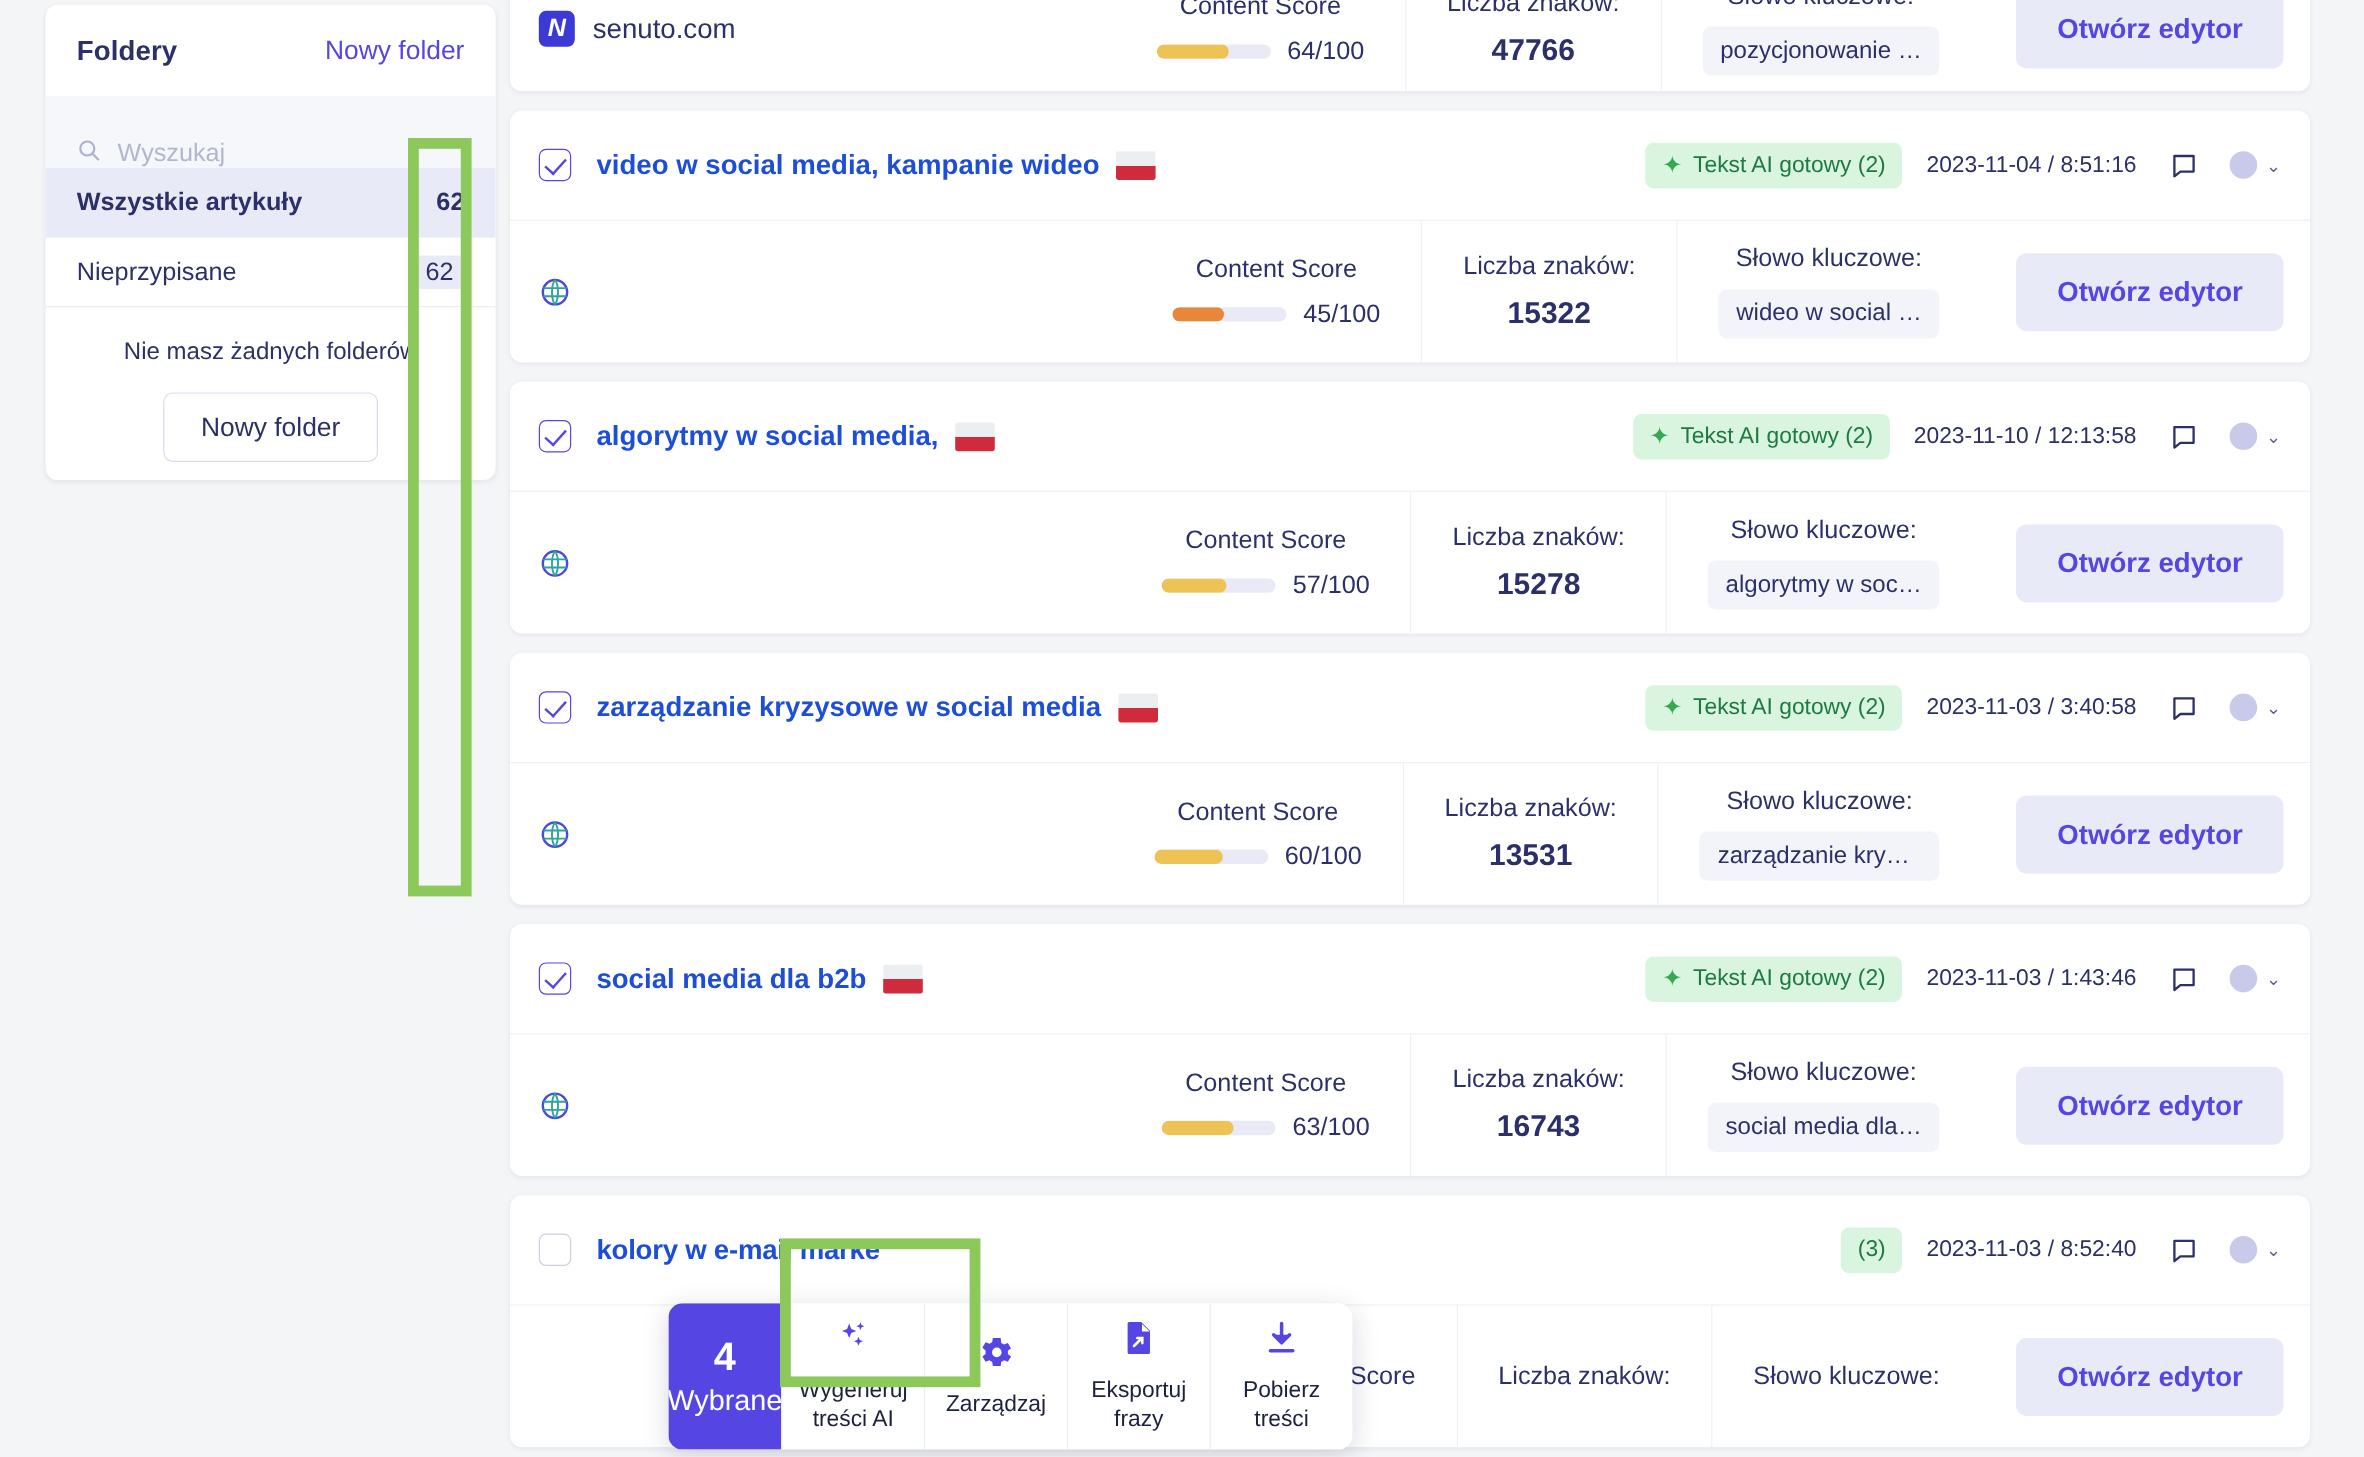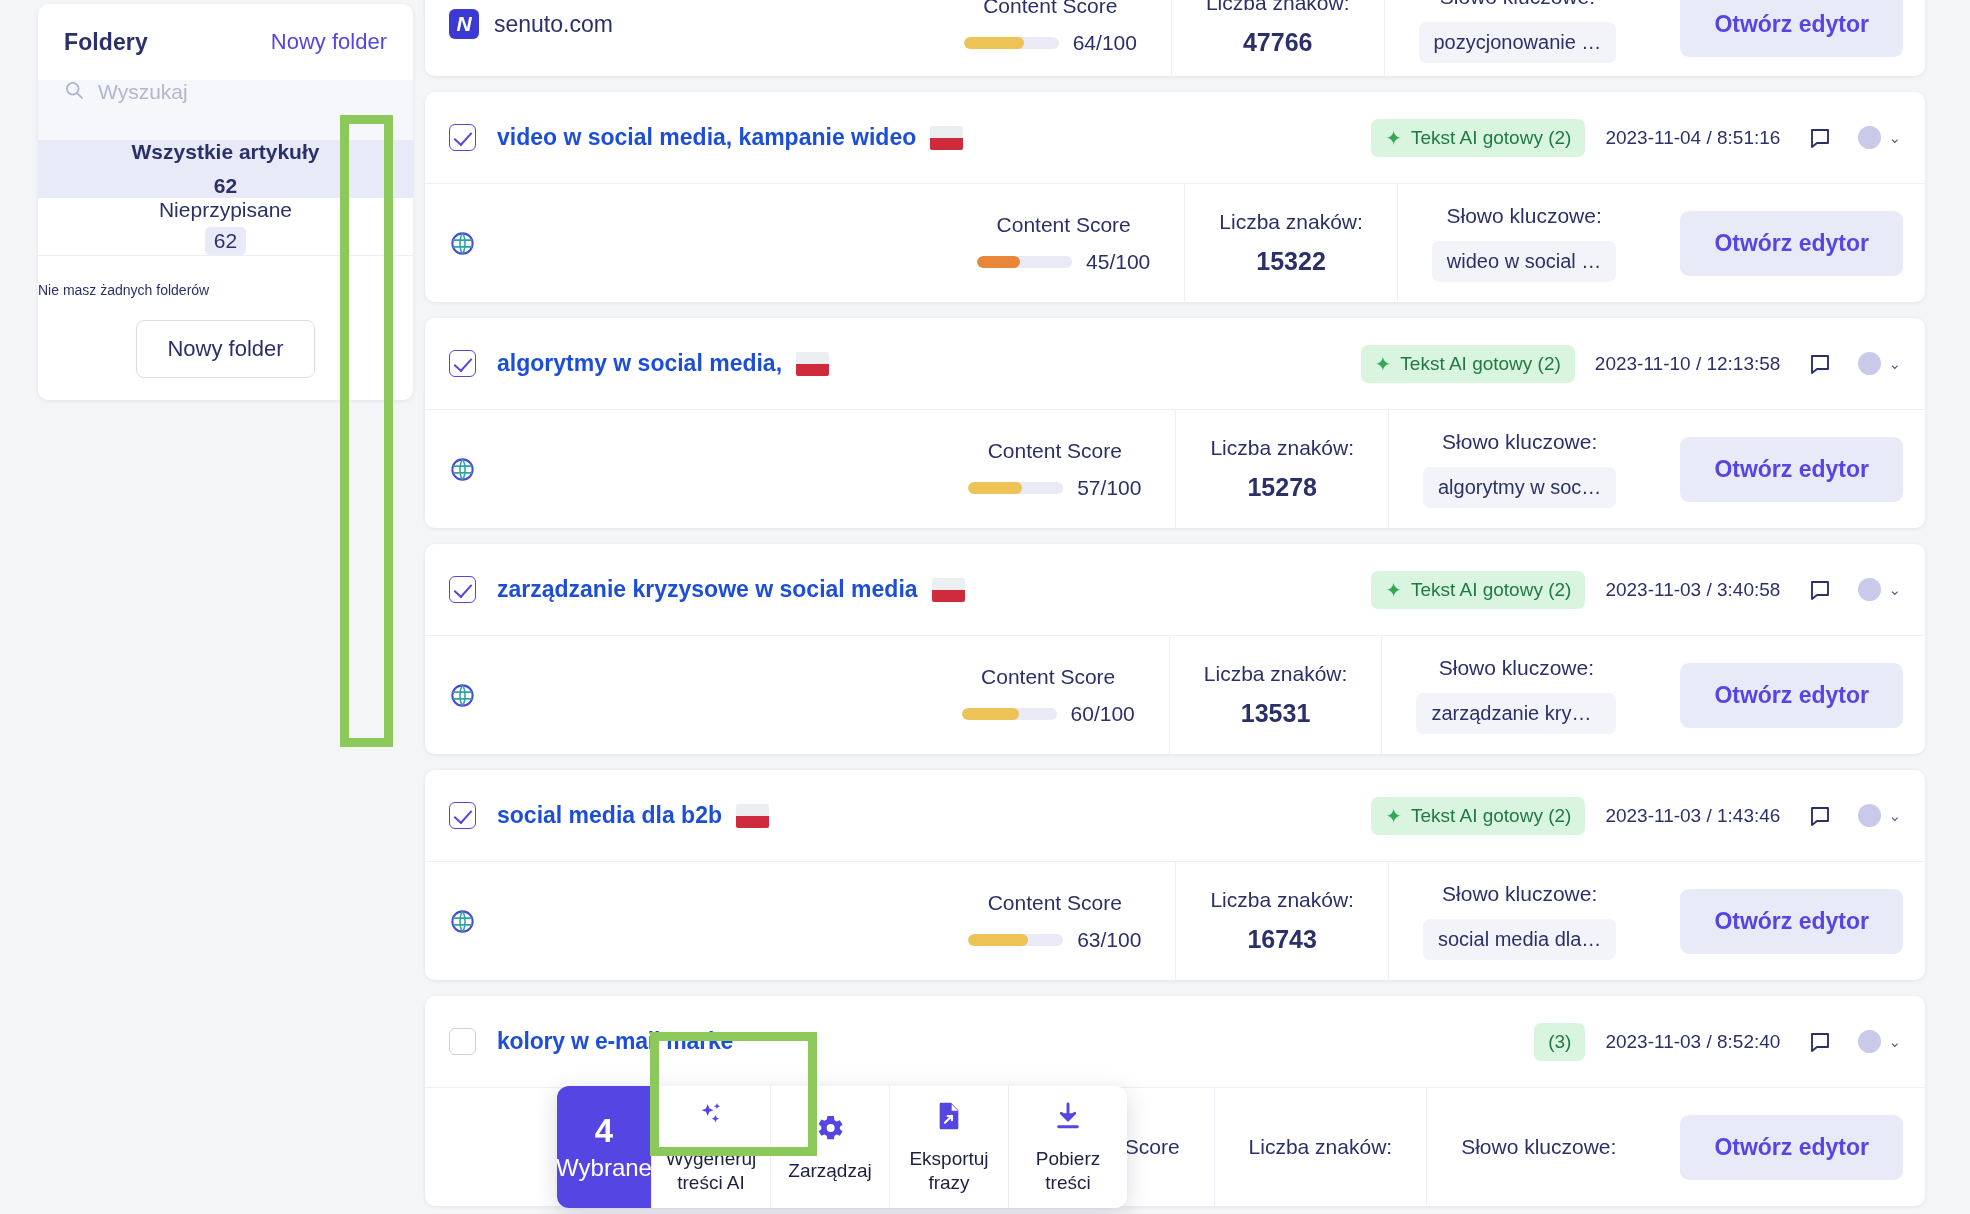--- a/index.html
+++ b/index.html
@@ -19,42 +19,42 @@
     box-shadow: 0 1px 4px rgba(30,35,70,.08);
     overflow: hidden;
   }
   .sb-head {
     height: 76px; display: flex; align-items: center;
     justify-content: space-between; padding: 0 26px;
   }
   .sb-title { font-size: 23px; font-weight: 700; color: #2b3068; letter-spacing: .1px; }
   .sb-new-link { font-size: 22px; color: #5546e3; cursor: pointer; }
   .sb-search {
-    height: 60px; background: #f6f7fb; display: flex; align-items: flex-start;
+    height: 60px; background: #f6f7fb; display: flex; align-items: flex-end;
     padding: 0 26px; gap: 14px;
   }
   .sb-search svg { flex: 0 0 auto; }
   .sb-search-input {
     border: none; outline: none; background: transparent;
     font-family: "Liberation Sans", sans-serif;
     font-size: 21px; color: #2b3068; width: 100%;
   }
   .sb-search-input::placeholder { color: #b2b6cf; }
   .sb-item {
     height: 58px; display: flex; align-items: center;
     justify-content: space-between; padding: 0 26px;
-    font-size: 21px; color: #2b3068; cursor: pointer; flex-direction: column;
+    font-size: 21px; color: #2b3068; cursor: pointer;
   }
   .sb-item.active { background: #e9eaf8; font-weight: 700; }
   .sb-item.divider-bottom { border-bottom: 1px solid #ecedf3; }
   .sb-count { font-size: 21px; color: #2b3068; }
   .sb-count.chip { background: #e9eaf8; border-radius: 5px; padding: 2px 9px; }
   .sb-empty {
-    padding-top: 26px; 
-    font-size: 14px; color: #2b3068;
+    padding-top: 26px; text-align: center;
+    font-size: 20px; color: #2b3068;
   }
   .sb-empty-btn {
     display: block; margin: 22px auto 0; padding: 15px 30px;
     background: #fff; border: 1px solid #d9dbee; border-radius: 8px;
     font-family: "Liberation Sans", sans-serif;
     font-size: 22px; color: #2b3068; cursor: pointer;
   }
 
   
   .list { position: absolute; left: 425px; top: -28px; width: 1500px; }

